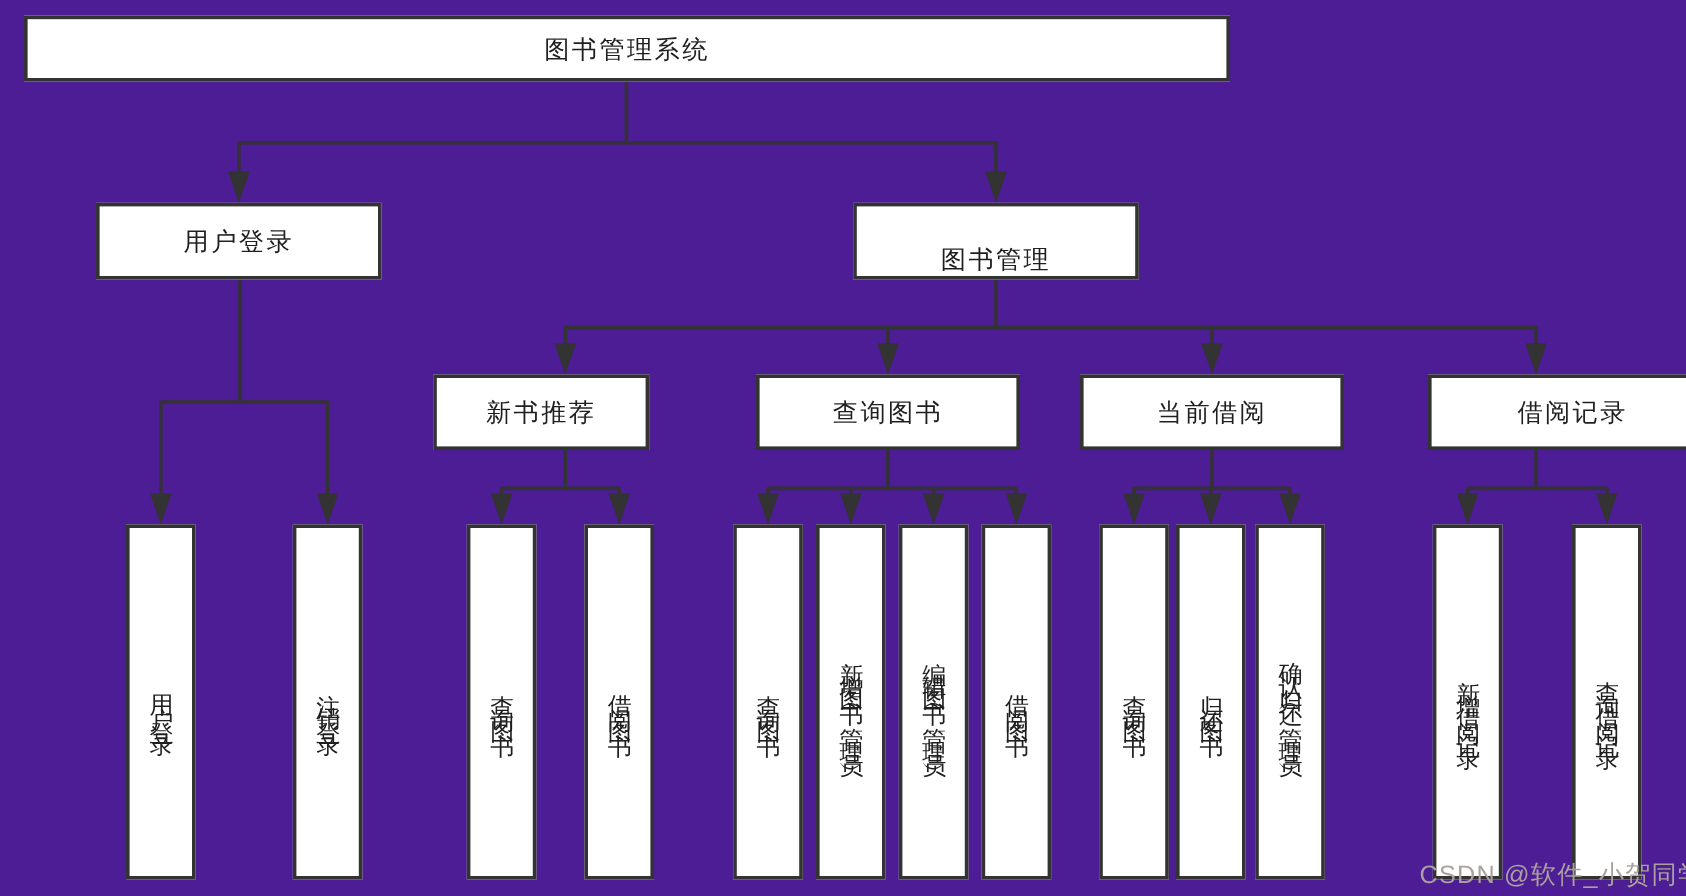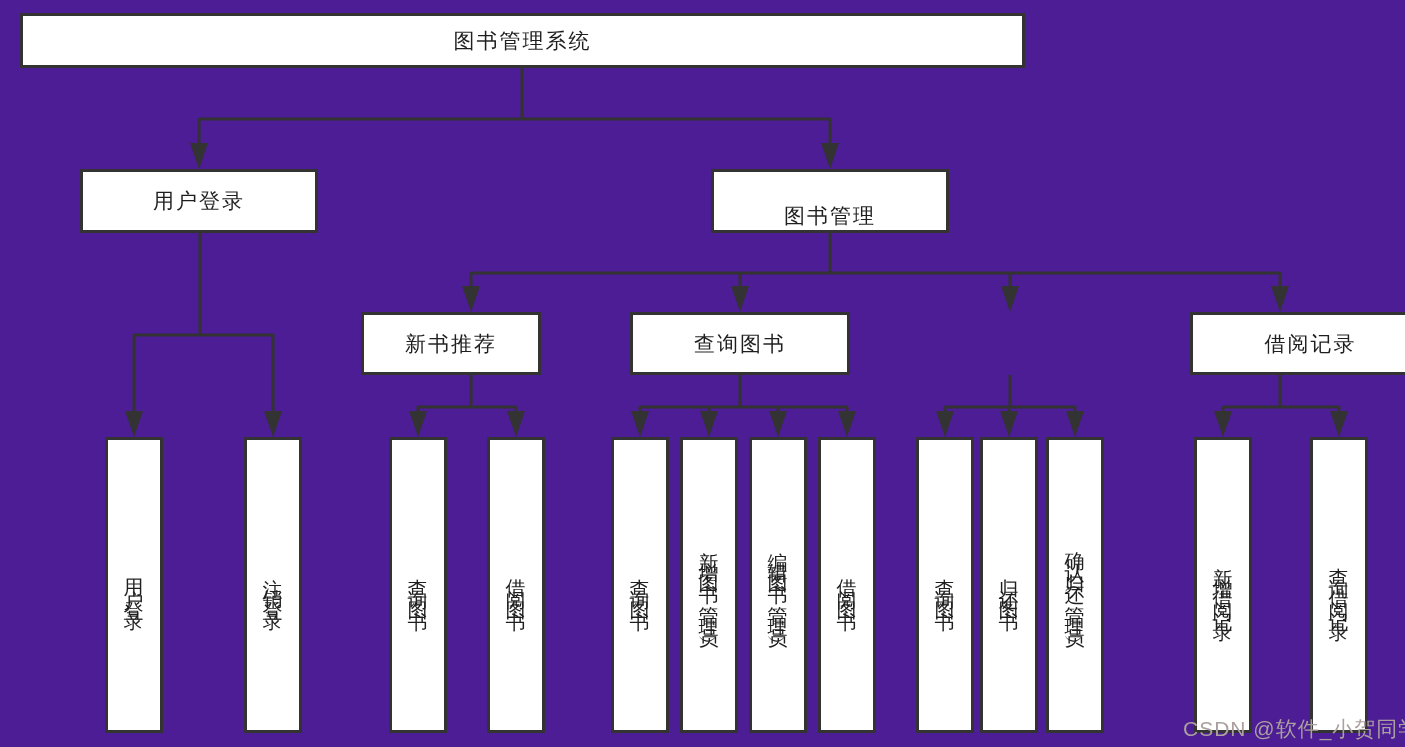--- a/index.html
+++ b/index.html
@@ -147,20 +147,23 @@
   <div class="box hbox" id="n-book-mgmt">
     <span class="label">图书管理</span>
   </div>
 
   <div class="box hbox" id="n-new-book">
     <span class="label">新书推荐</span>
   </div>
   <div class="box hbox" id="n-book-borrow">
     <span class="label">查询图书</span>
   </div>
+  <div class="box hbox" id="n-current-borrow">
+    <span class="label">当前借阅</span>
+  </div>
   <div class="box hbox" id="n-borrow-record">
     <span class="label">借阅记录</span>
   </div>
 
   <div class="box vbox leaf" id="l-login">
     <span class="label">用户登录</span>
   </div>
   <div class="box vbox leaf" id="l-logout">
     <span class="label">注销登录</span>
   </div>

